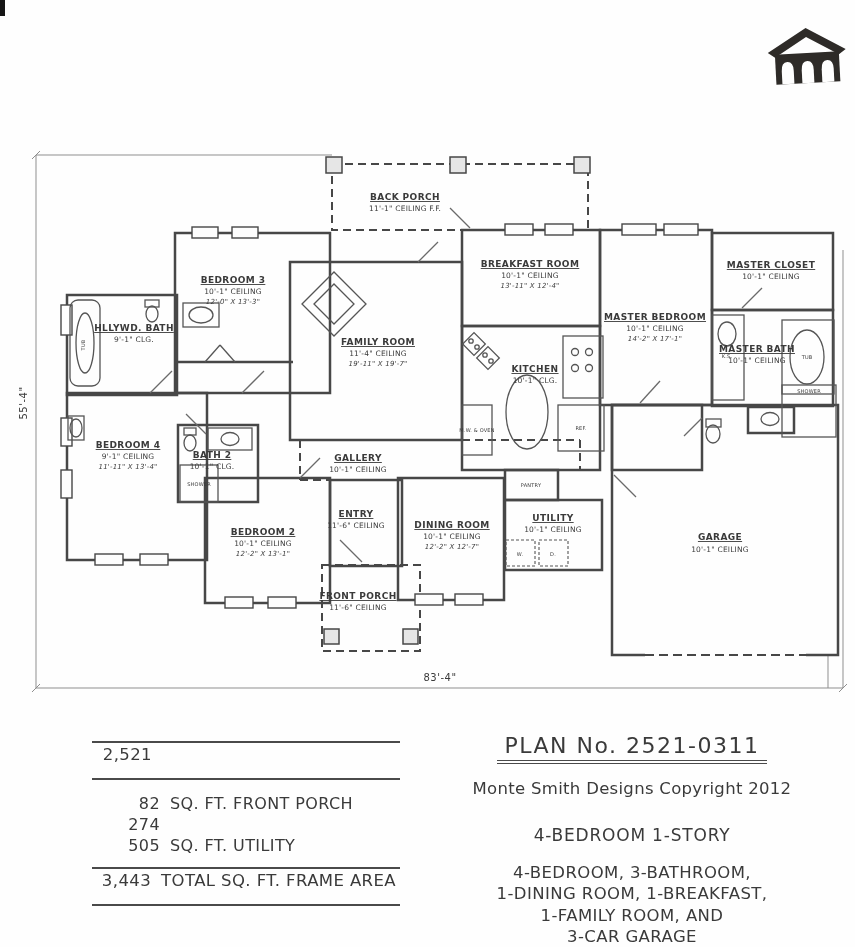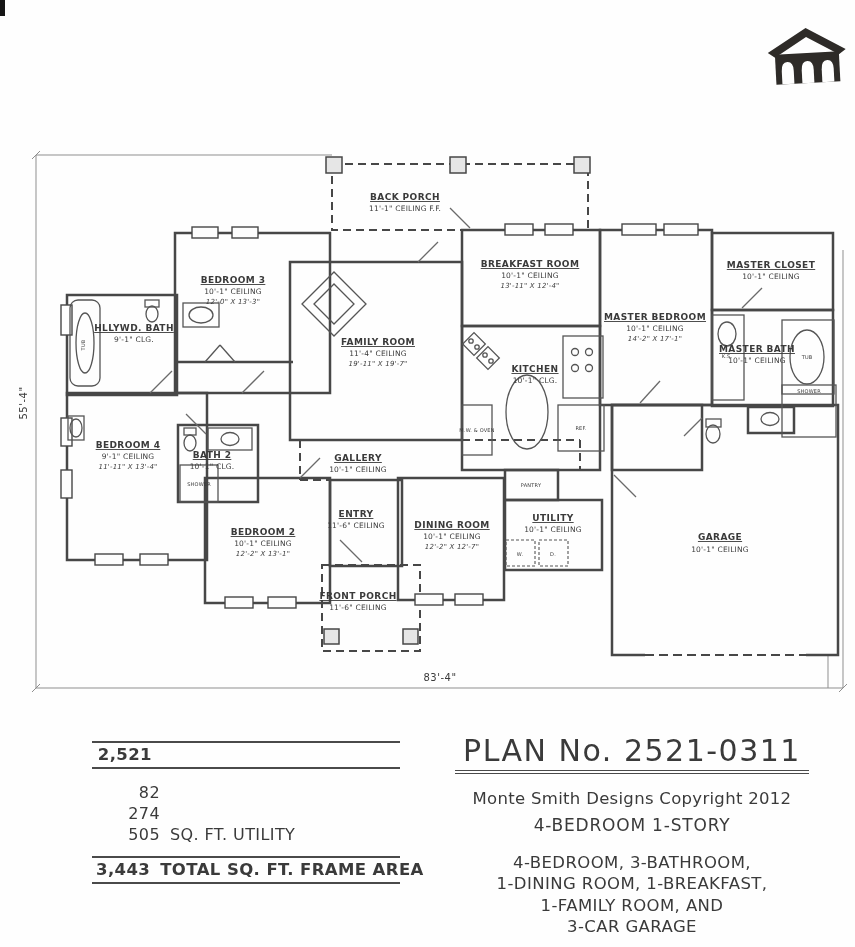--- a/index.html
+++ b/index.html
@@ -12,30 +12,30 @@
   .plan-svg{position:absolute;left:0;top:0;}
   svg text{fill:#3a3a3a;}
   .room-name{font-size:9px;font-weight:600;letter-spacing:.4px;text-decoration:underline;}
   .room-ceiling{font-size:7.5px;letter-spacing:.2px;}
   .room-size{font-size:7px;font-style:italic;letter-spacing:.2px;}
   .fixture-label{font-size:5px;letter-spacing:.2px;}
   .dim-label{font-size:10px;letter-spacing:.5px;}
   
   .stats{position:absolute;left:92px;top:741px;width:308px;}
   .stats-row{display:flex;align-items:baseline;font-size:16.5px;letter-spacing:.4px;white-space:nowrap;}
-  .stats-banner{border-top:2px solid #4a4a4a;border-bottom:2px solid #4a4a4a;padding:2px 4px 3px;font-weight:bold;}
+  .stats-banner{border-top:2px solid #4a4a4a;border-bottom:2px solid #4a4a4a;padding:2px 4px 14px;}
   .stats-banner .num{width:56px;text-align:right;margin-right:10px;}
   .stats-mid{margin:14px 0 12px;}
   .stats-mid .stats-row{font-size:16px;margin:2px 0;}
   .stats-mid .num{width:68px;text-align:right;margin-right:10px;}
   
   .title-block{position:absolute;left:444px;top:733px;width:376px;text-align:center;}
-  .plan-no{display:inline-block;font-size:30px;letter-spacing:1.5px;border-bottom:4px double #4a4a4a;padding:0 8px 2px;}
+  .plan-no{display:inline-block;font-size:22px;letter-spacing:1.5px;border-bottom:4px double #4a4a4a;padding:0 8px 2px;}
   .copyright{font-size:16.5px;margin-top:15px;letter-spacing:.3px;}
-  .story{font-size:17px;margin-top:7px;letter-spacing:.8px;}
+  .story{font-size:17px;margin-top:27px;letter-spacing:.8px;}
   .desc{font-size:16.5px;margin-top:17px;line-height:1.3;letter-spacing:.4px;}
   .logo{position:absolute;left:766px;top:26px;}
 </style>
 </head>
 <body>
 
 <div class="corner-mark"></div>
 
 <div class="logo">
   <svg width="82" height="60" viewBox="0 0 82 60">
@@ -258,20 +258,21 @@
   <text class="dim-label" text-anchor="middle" x="27" y="403" transform="rotate(-90 27 403)">55'-4"</text>
 </svg>
 
 <div class="stats">
   <div class="stats-row stats-banner">
     <span class="num">2,521</span>
   </div>
   <div class="stats-mid">
     <div class="stats-row">
       <span class="num">82</span>
+      <span>SQ. FT. FRONT PORCH</span>
     </div>
     <div class="stats-row">
       <span class="num">274</span>
     </div>
     <div class="stats-row">
       <span class="num">505</span>
       <span>SQ. FT. UTILITY</span>
     </div>
   </div>
   <div class="stats-row stats-banner">

